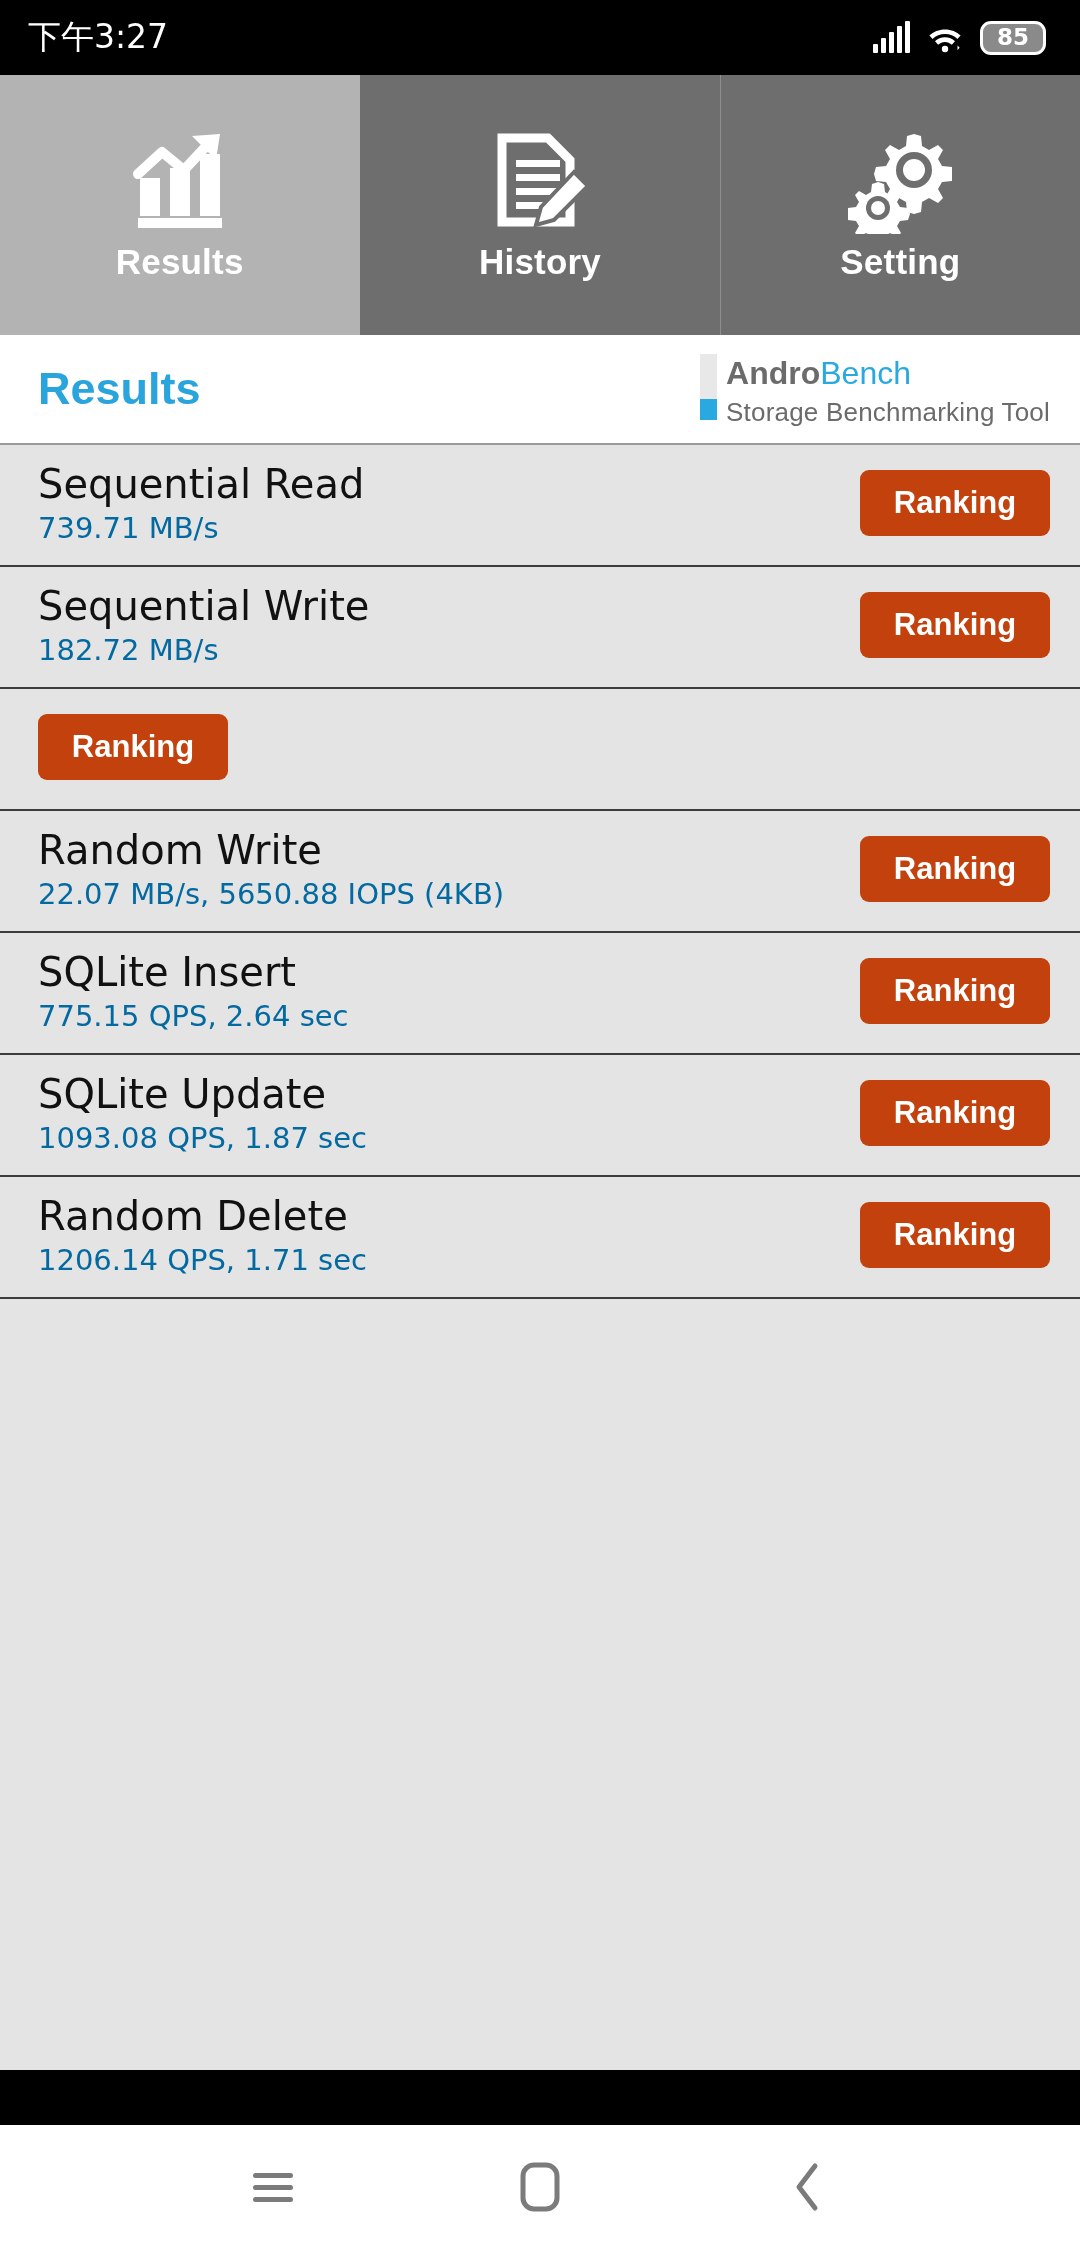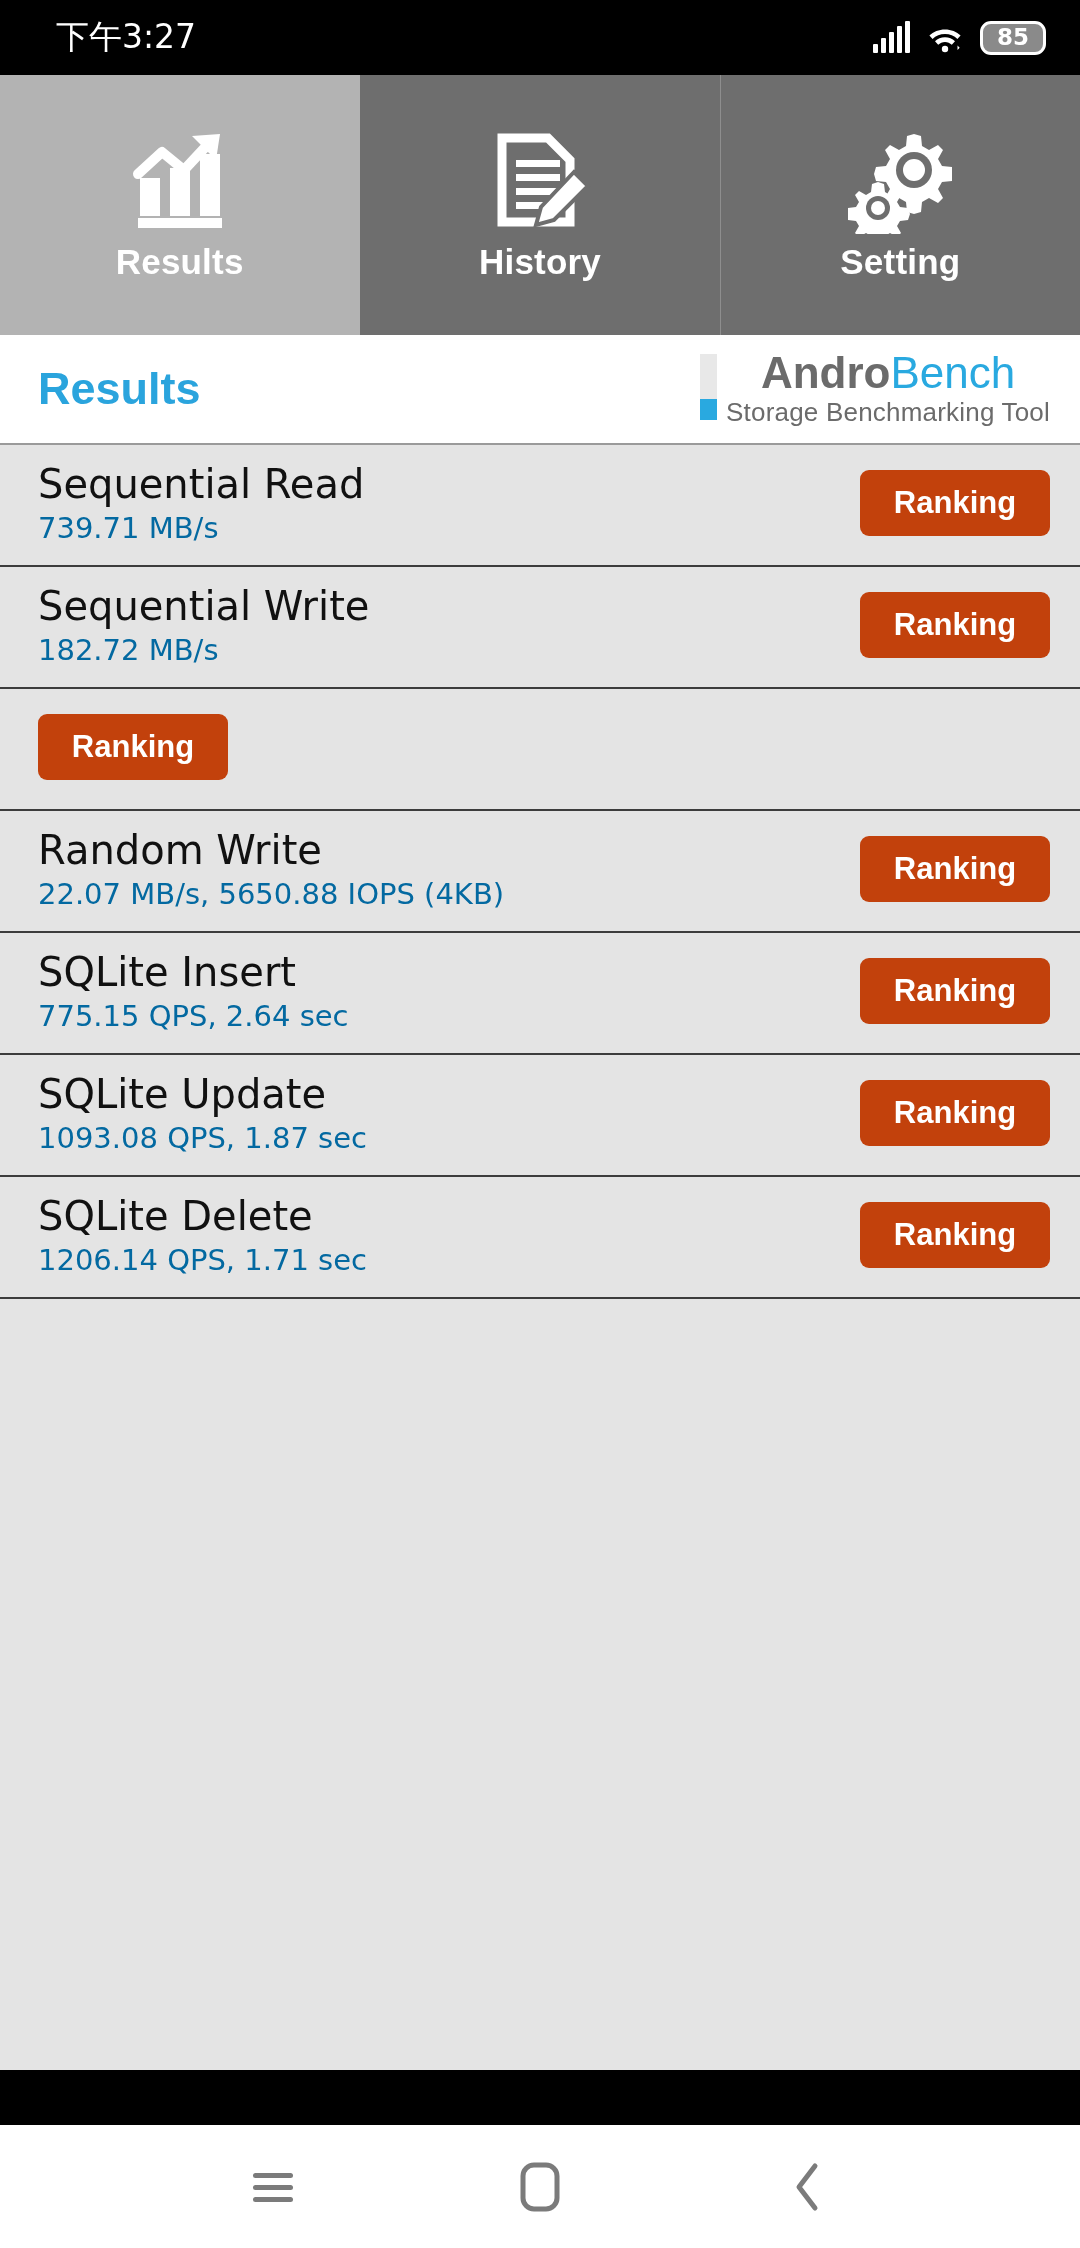--- a/index.html
+++ b/index.html
@@ -24,21 +24,21 @@
   }
 
   
   .status-bar {
     height: 75px;
     background: #000000;
     color: #ffffff;
     display: flex;
     align-items: center;
     justify-content: space-between;
-    padding: 0 34px 0 56px;
+    padding: 0 34px 0 28px;
     box-sizing: border-box;
     flex: 0 0 auto;
   }
   .status-time {
     font-size: 33px;
     letter-spacing: 0px;
     font-family: "DejaVu Sans", sans-serif;
   }
   .status-right {
     display: flex;
@@ -143,24 +143,23 @@
     width: 17px;
     height: 66px;
     display: flex;
     flex-direction: column;
     margin-top: 4px;
   }
   .brand-bar .top { flex: 2.1 1 0; background: #e8e8e8; }
   .brand-bar .bot { flex: 1 1 0; background: #29a9e0; }
   .brand-text { display: flex; flex-direction: column; }
   .brand-name {
-    font-size: 44px;
+    font-size: 32px;
     line-height: 46px;
     white-space: nowrap;
-    text-align: center;
   }
   .brand-name .andro { color: #6b6b6b; font-weight: bold; }
   .brand-name .bench { color: #29a9e0; font-weight: normal; }
   .brand-sub {
     font-size: 26px;
     color: #6b6b6b;
     text-align: right;
     margin-top: 1px;
     letter-spacing: 0.2px;
   }
@@ -377,21 +376,21 @@
     <div class="result-row">
       <div class="row-texts">
         <div class="row-name">SQLite Update</div>
         <div class="row-value">1093.08 QPS, 1.87 sec</div>
       </div>
       <div class="ranking-btn">Ranking</div>
     </div>
 
     <div class="result-row">
       <div class="row-texts">
-        <div class="row-name">SQLite Delete</div>
+        <div class="row-name">Random Delete</div>
         <div class="row-value">1206.14 QPS, 1.71 sec</div>
       </div>
       <div class="ranking-btn">Ranking</div>
     </div>
 
   </div>
 
   <div class="black-band"></div>
 
   <div class="nav-bar">

